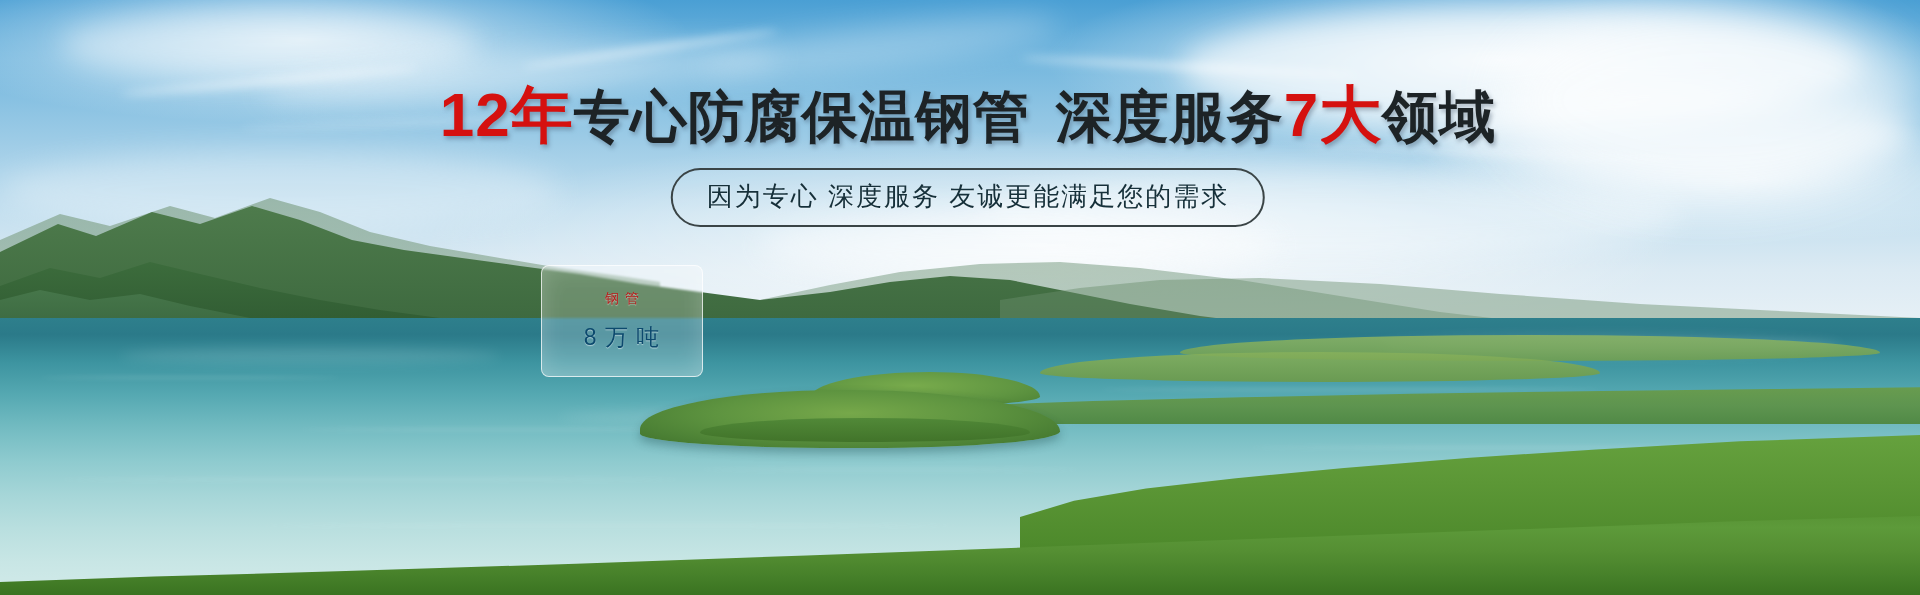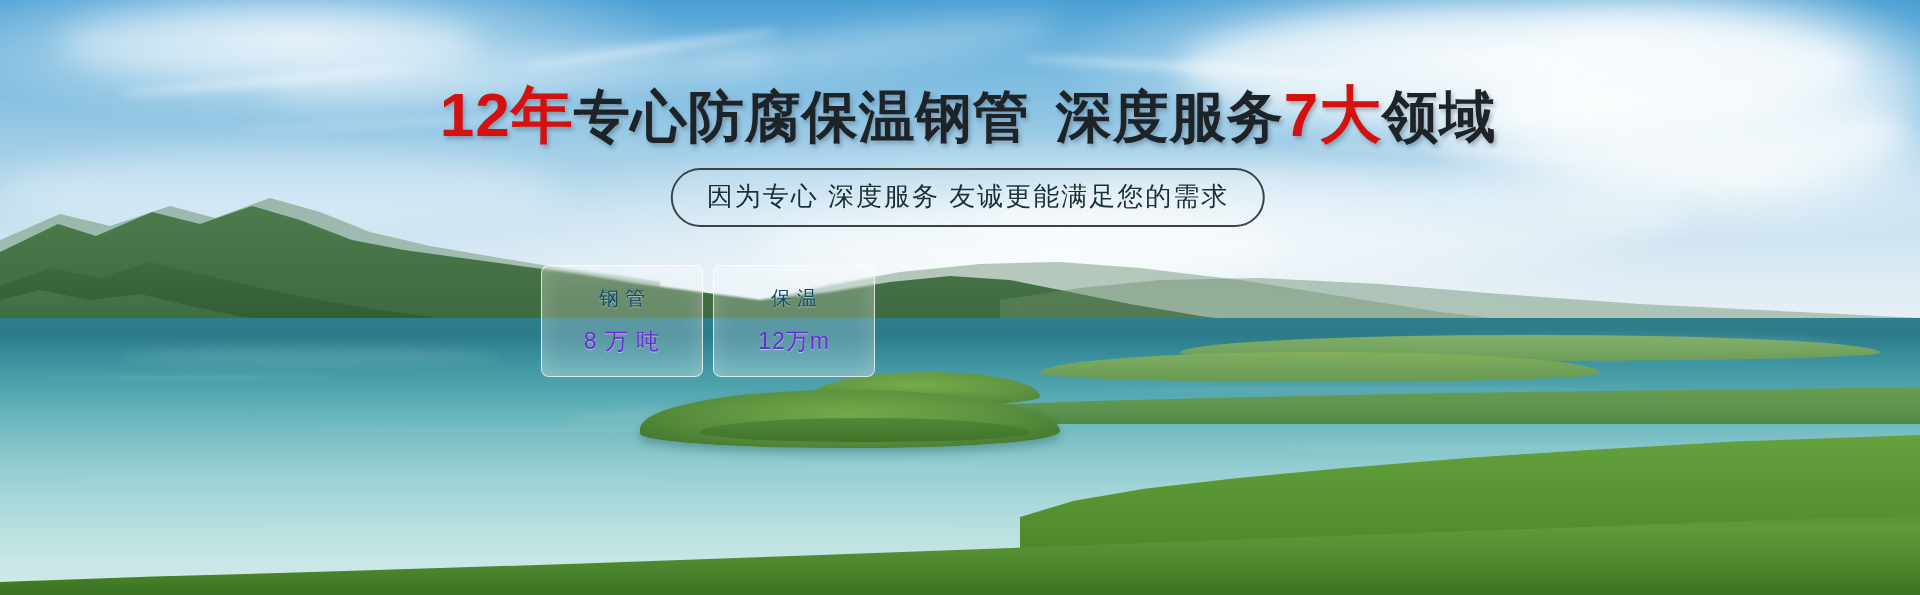--- a/index.html
+++ b/index.html
@@ -132,26 +132,26 @@
   }
   .stat{
     width:160px;height:110px;border-radius:8px;
     border:1px solid rgba(255,255,255,.75);
     background:rgba(255,255,255,.22);
     backdrop-filter:blur(1px);
     display:flex;flex-direction:column;align-items:center;justify-content:center;
     box-shadow:inset 0 0 24px rgba(255,255,255,.20);
   }
   .stat .t{
-    font-size:20px;color:#0c4a6e;letter-spacing:6px;
+    font-size:14px;color:#b91c1c;letter-spacing:6px;
     text-indent:6px;margin-bottom:14px;font-weight:500;
     text-shadow:0 1px 1px rgba(255,255,255,.5);
   }
   .stat .v{
-    font-size:23px;color:#6d28d9;letter-spacing:1px;font-weight:500;
+    font-size:23px;color:#0c4a6e;letter-spacing:1px;font-weight:500;
     text-shadow:0 1px 1px rgba(255,255,255,.5);
   }
   .stat .v sup{font-size:14px;vertical-align:super;}
 </style>
 </head>
 <body>
 
 <div id="banner">
 
   <div class="sky">
@@ -241,21 +241,17 @@
     <div class="subpill">因为专心 深度服务  友诚更能满足您的需求</div>
 
     <div class="stats">
 
       <div class="stat">
         <div class="t">钢管</div>
         <div class="v"><span>8 万 吨</span><sup></sup></div>
       </div>
 
 
-      <div class="stat">
-        <div class="t">保温</div>
-        <div class="v"><span>12万m</span><sup></sup></div>
-      </div>
 
     </div>
 
   </div>
 </div>
 
 </body></html>

